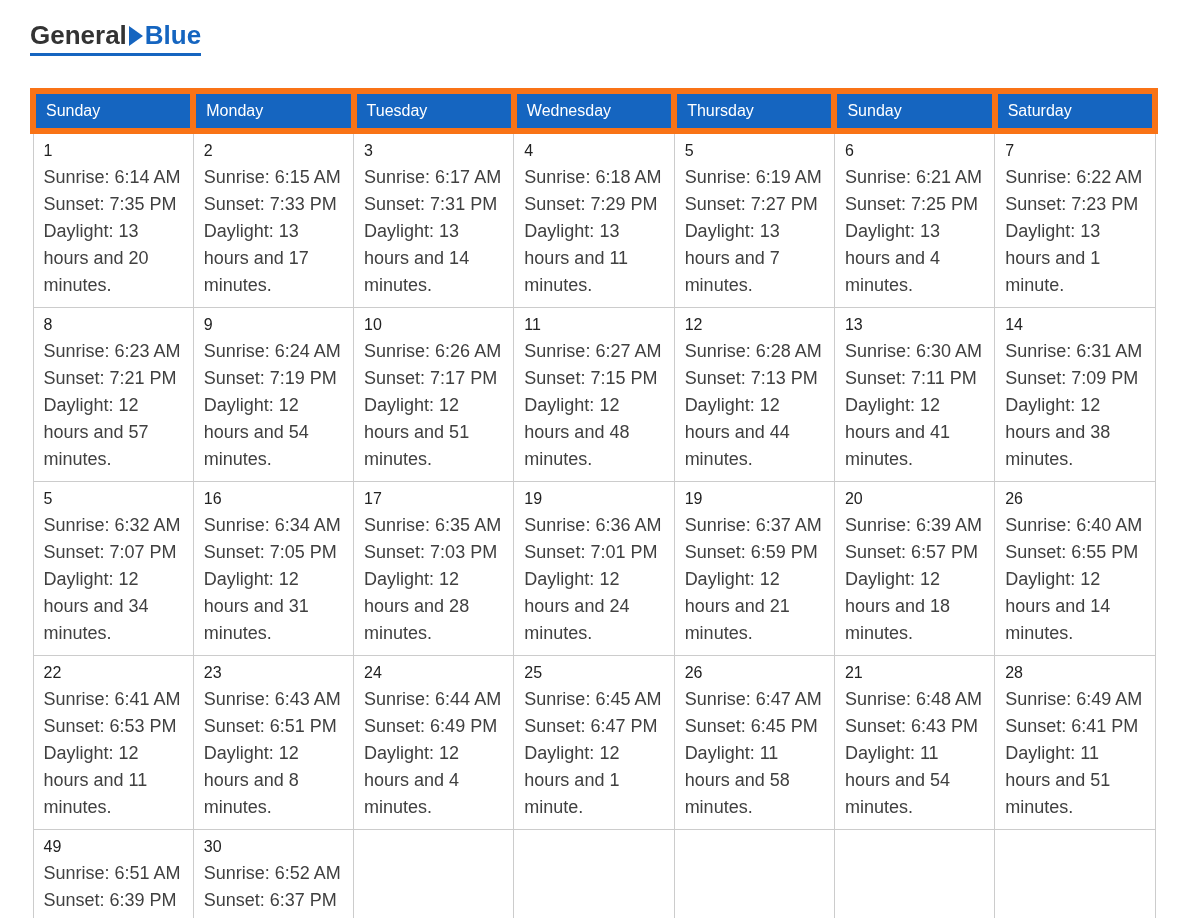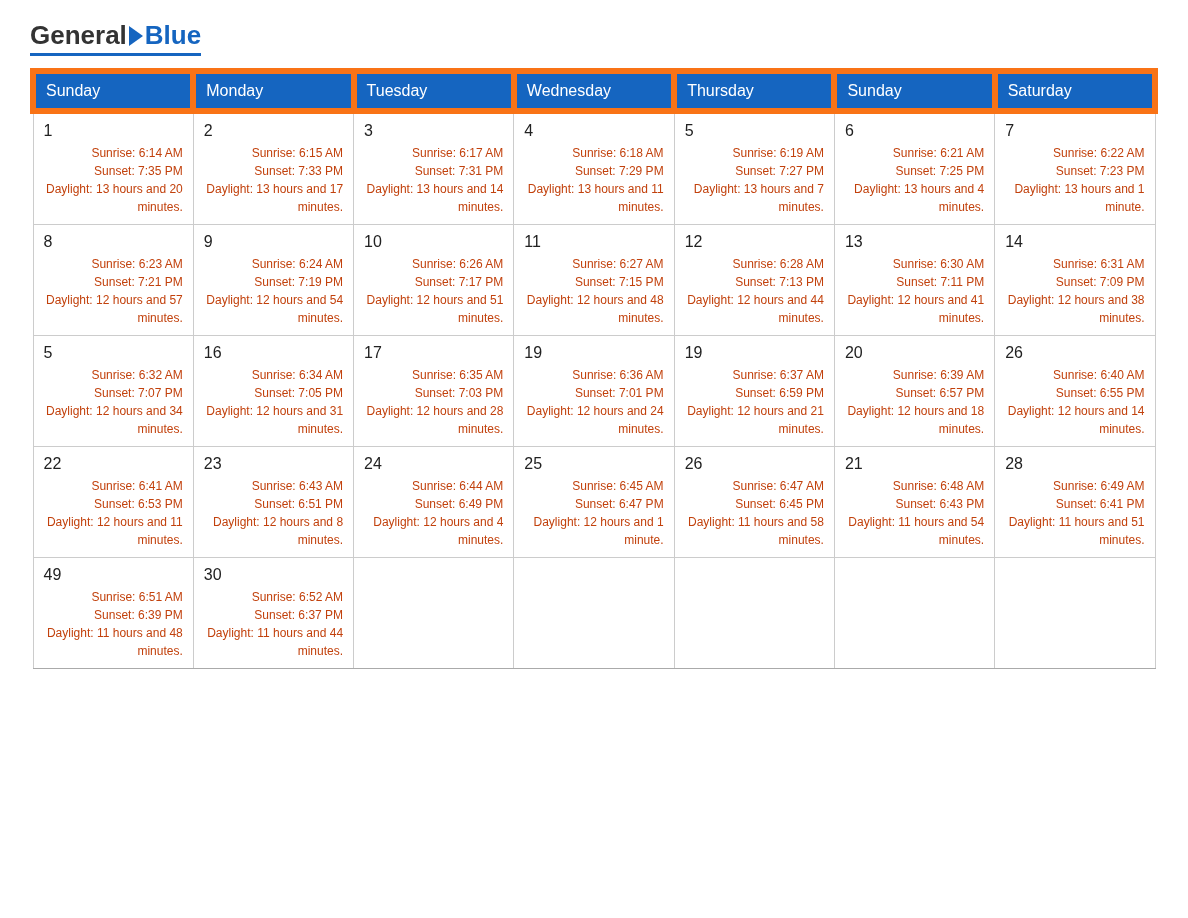--- a/index.html
+++ b/index.html
@@ -7,21 +7,21 @@
       font-family: Arial, Helvetica, sans-serif;
       background: #fff;
       padding: 20px 30px;
       width: 1188px;
       min-height: 918px;
     }
     .header-section {
       display: flex;
       justify-content: space-between;
       align-items: flex-start;
-      margin-bottom: 12px;
+      margin-bottom: 32px;
     }
     .logo {
       display: flex;
       flex-direction: column;
       align-items: flex-start;
     }
     .logo-text {
       display: flex;
       align-items: center;
       font-size: 26px;
@@ -81,24 +81,23 @@
       width: 14.28%;
       min-height: 100px;
     }
     .day-number {
       font-size: 16px;
       color: #222;
       font-weight: normal;
       margin-bottom: 4px;
     }
     .day-info {
-      font-size: 12px;
-      color: #c2410c;
+      font-size: 18px;
+      color: #404040;
       line-height: 1.5;
-      text-align: right;
     }
     .empty-cell {
       background: #fff;
     }
     .calendar-table tr td {
       background: #fff;
     }
     .calendar-table tr:last-child td {
       border-bottom: 1px solid #aaa;
     }

